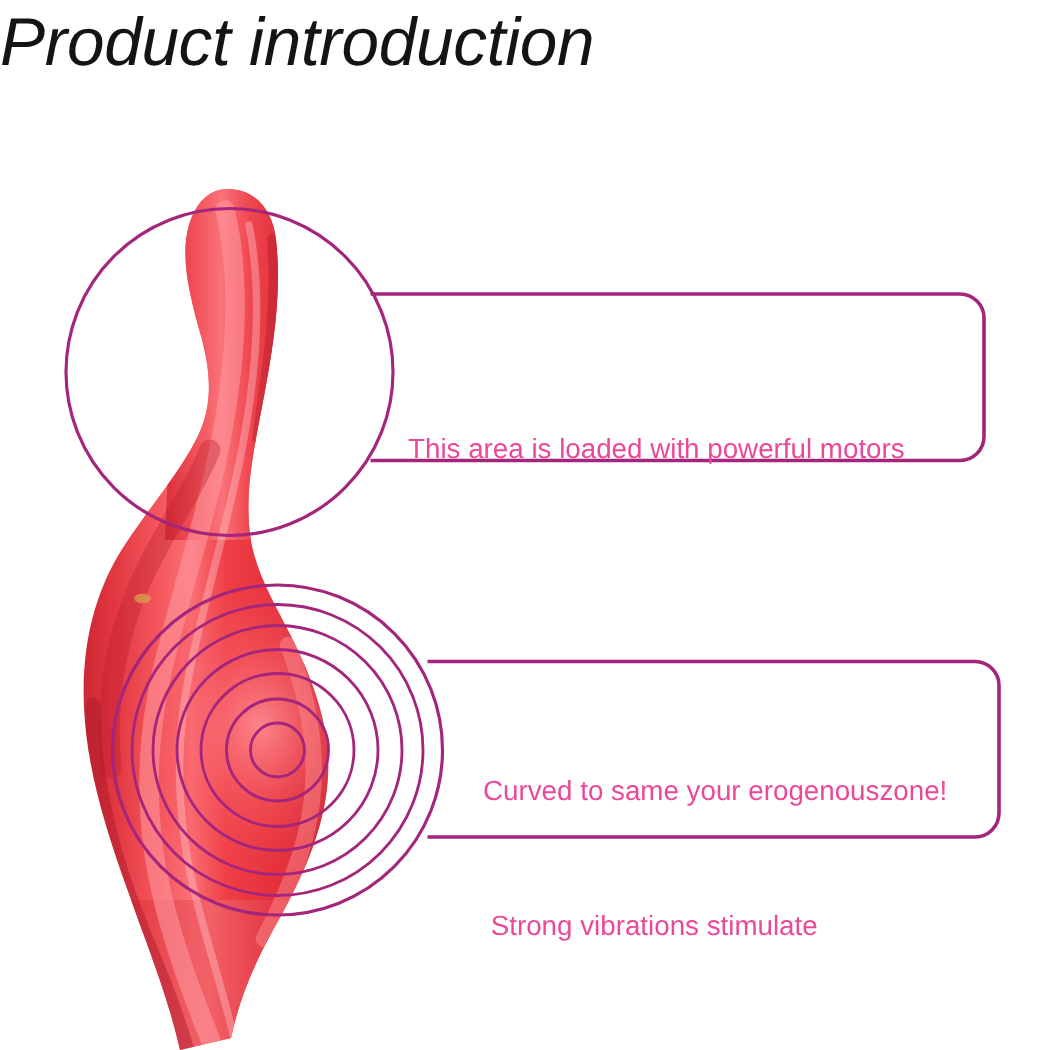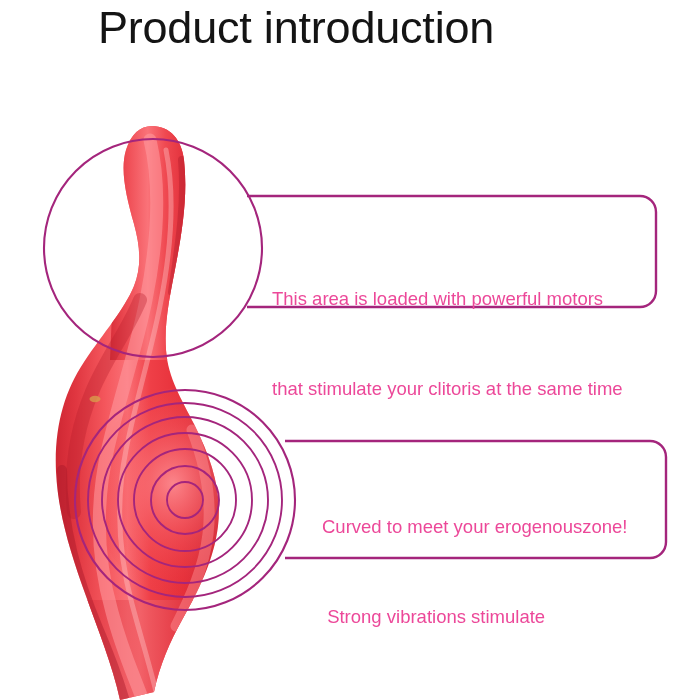--- a/index.html
+++ b/index.html
@@ -21,27 +21,28 @@
     background: #ffffff;
     overflow: hidden;
   }
 
   
   #page-title {
     position: absolute;
     left: 0;
     top: 2px;
     width: 592px;
-    text-align: center;
+    text-align: left;
     font-size: 45px;
     font-weight: 400;
     line-height: 52px;
     color: #141414;
     letter-spacing: -0.2px;
     white-space: nowrap;
+    font-style: italic;
   }
 
   
   #artwork {
     position: absolute;
     left: 0;
     top: 0;
     width: 700px;
     height: 700px;
   }
@@ -199,22 +200,21 @@
 
     <g>
       <path d="M285 441 L650 441 A16 16 0 0 1 666 457
                L666 542 A16 16 0 0 1 650 558 L285 558" fill="none" stroke="#a4257c" stroke-width="2.4" stroke-linejoin="round"></path>
     </g>
 
   </svg>
 
   <div id="callout-1-text" class="callout-text">
     <span class="callout-line">This area is loaded with powerful motors</span>
-    <span class="callout-line">that stimulate your clitoris at the same time</span>
   </div>
 
   <div id="callout-2-text" class="callout-text">
-    <span class="callout-line">Curved to meet your erogenouszone!</span>
+    <span class="callout-line">Curved to same your erogenouszone!</span>
     <span class="callout-line"> Strong vibrations stimulate</span>
     <span class="callout-line">the entire area</span>
   </div>
 
 </div>
 
 </body></html>

